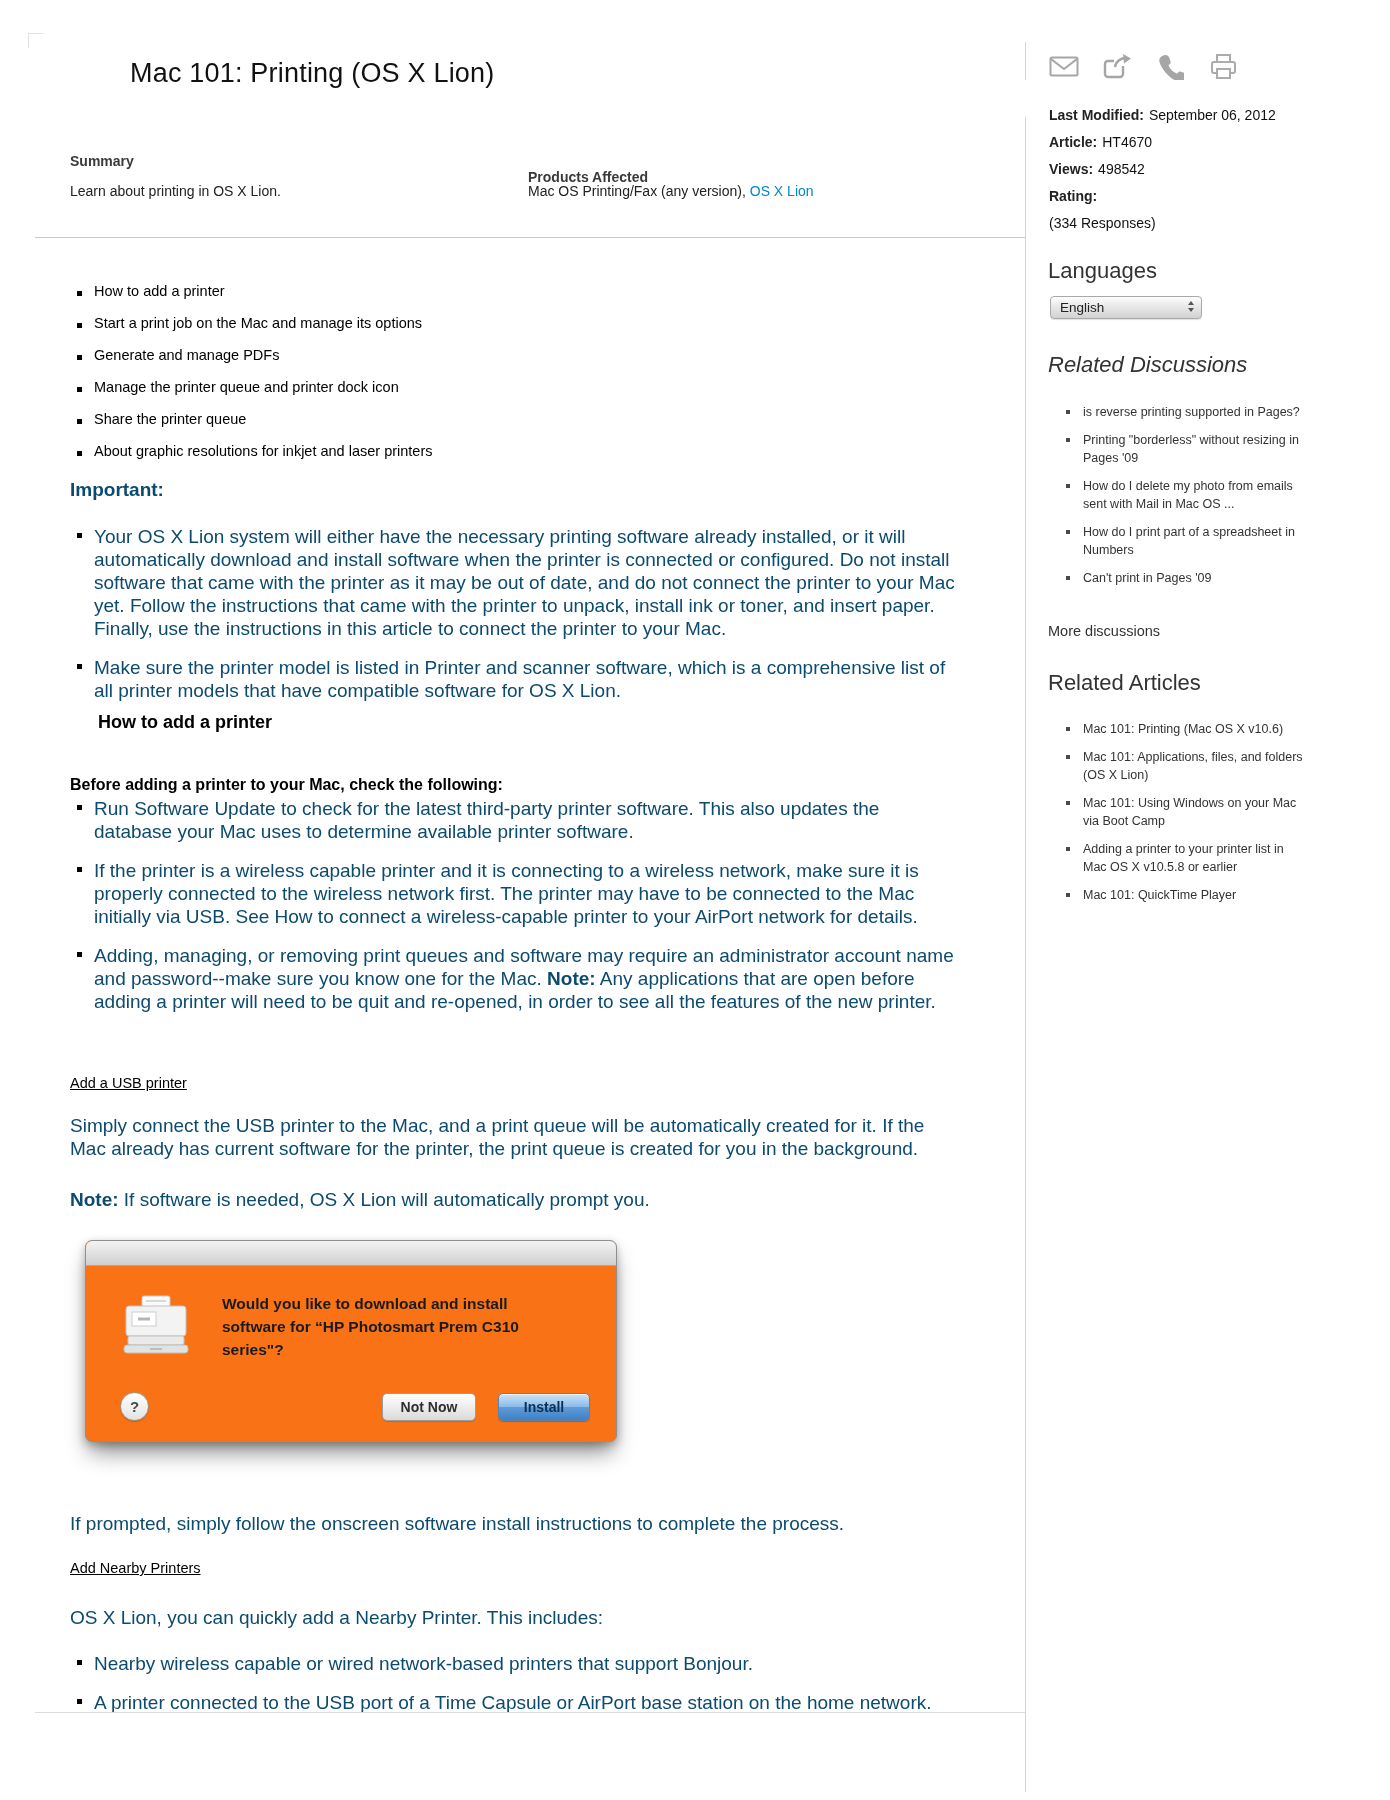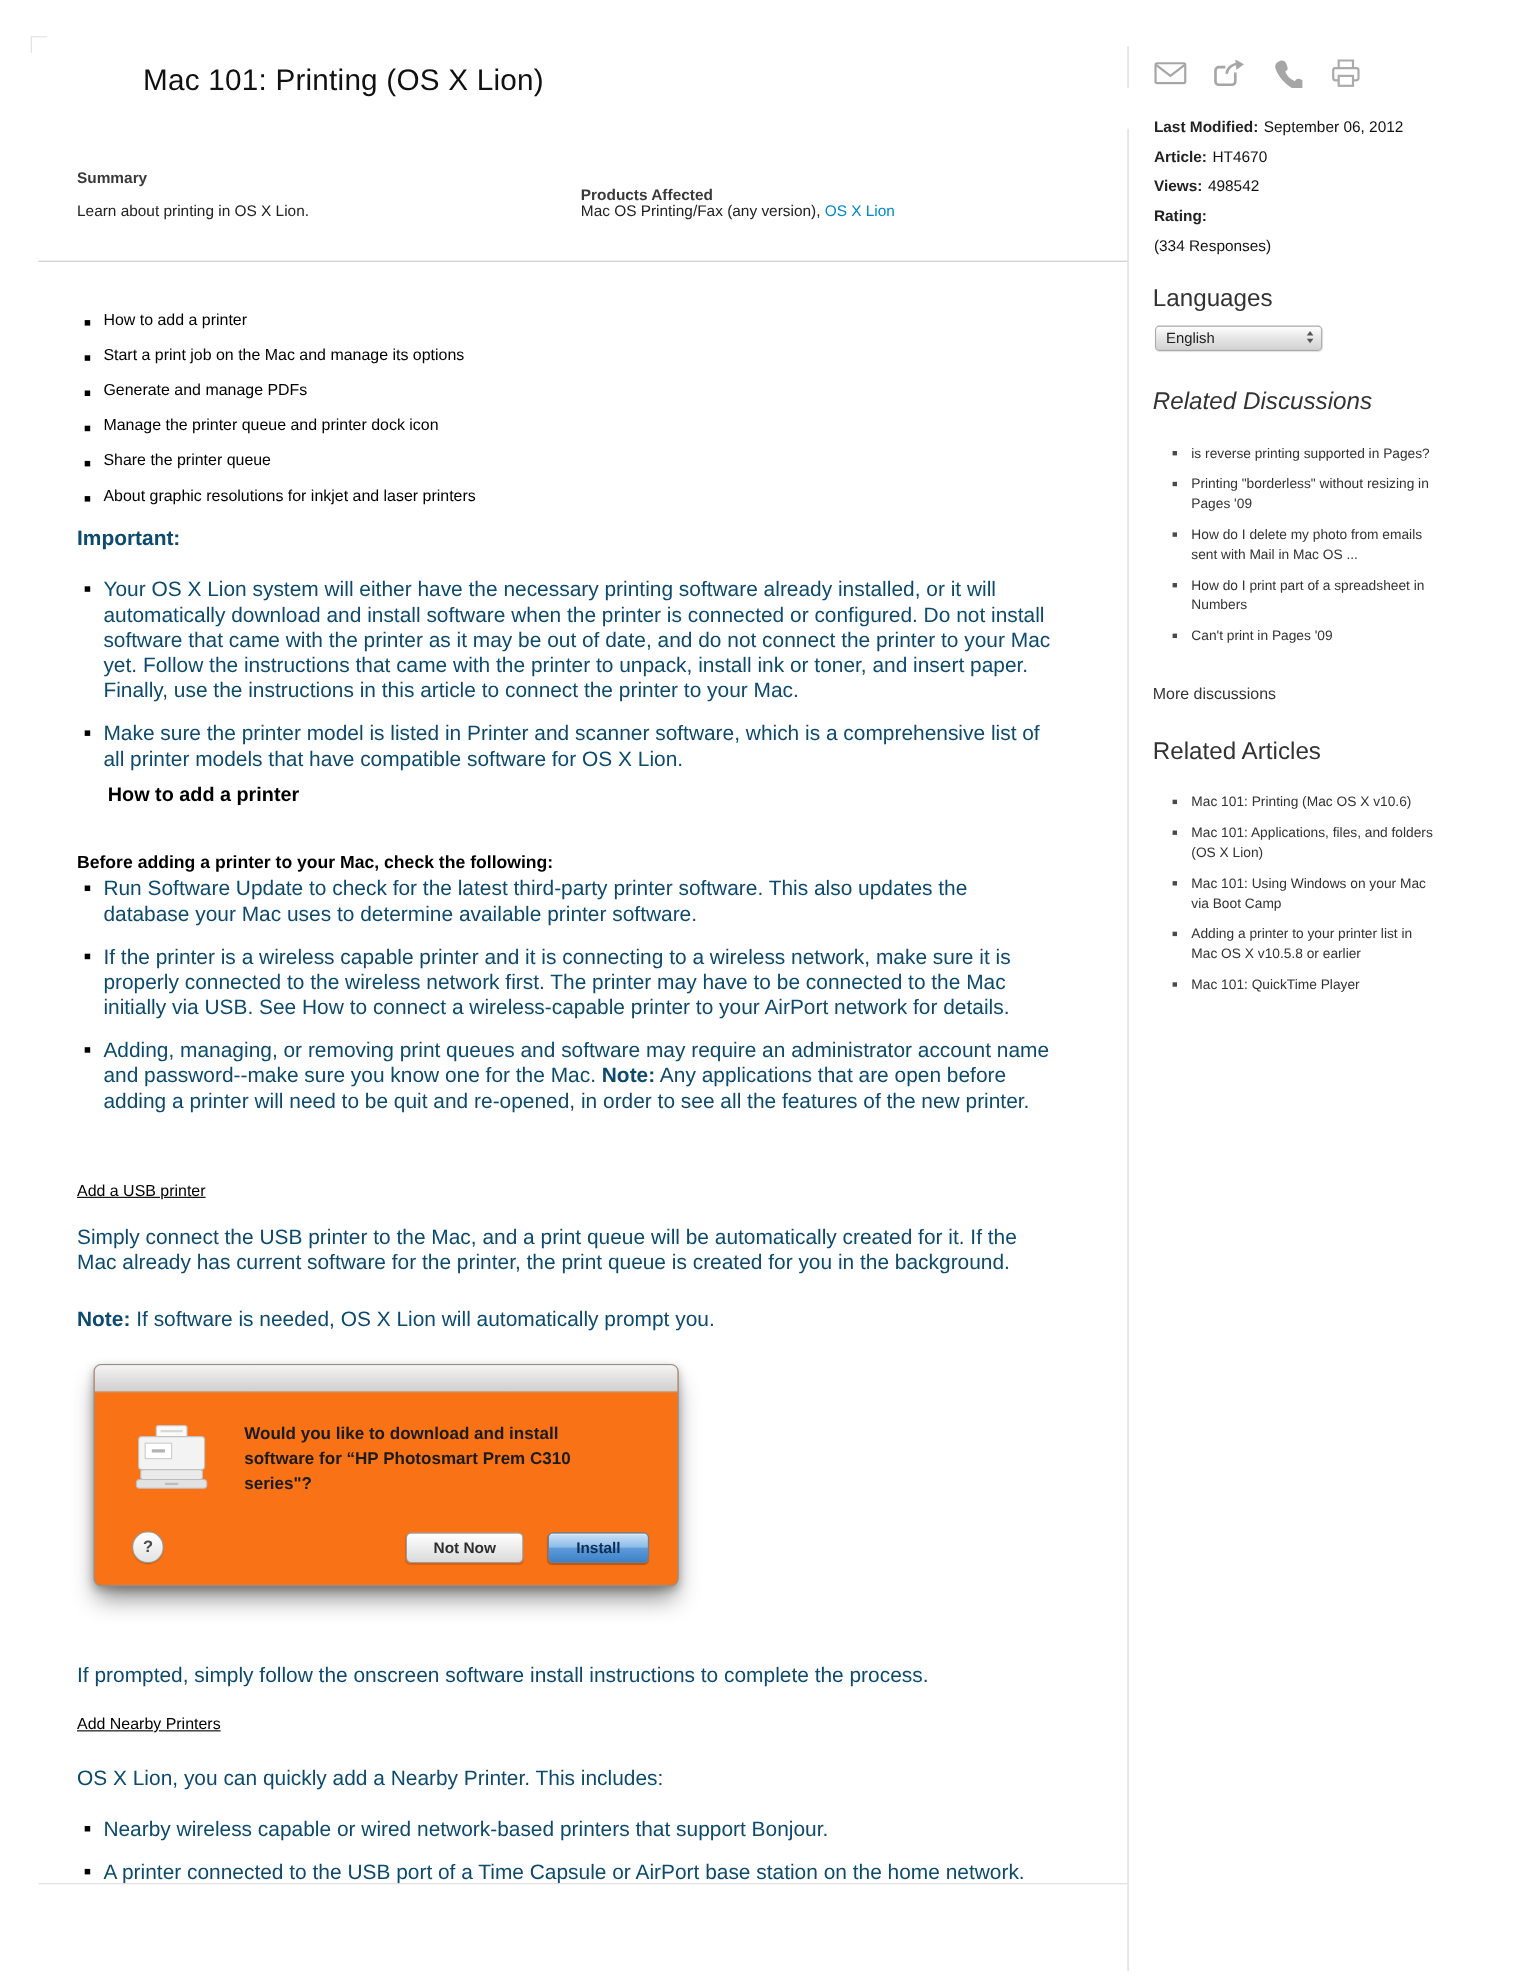--- a/index.html
+++ b/index.html
@@ -68,21 +68,21 @@
   .dialog-row1 { display:flex; }
   .dialog-msg { margin-left:26px; width:340px; font-size:15.5px; font-weight:bold;
       line-height:23px; color:#1b1b1b; }
   .dialog-row2 { display:flex; align-items:center; margin-top:30px; }
   .help-btn { width:27px; height:27px; border-radius:50%; border:1px solid #979797;
       background:linear-gradient(#ffffff,#e3e3e3); display:flex; align-items:center;
       justify-content:center; font-size:15px; font-weight:bold; color:#4a4a4a;
       box-shadow:0 1px 1px rgba(0,0,0,0.2); margin-left:4px; }
   .btn { height:28px; border-radius:5px; display:flex; align-items:center; justify-content:center;
       font-size:14px; font-weight:bold; box-sizing:border-box; }
-  .btn-notnow { width:107px; border:1px solid #9d9d9d; color:#2e2e2e;
+  .btn-notnow { width:94px; border:1px solid #9d9d9d; color:#2e2e2e;
       background:linear-gradient(#ffffff, #ededed 50%, #dadada);
       box-shadow:0 1px 1px rgba(0,0,0,0.15); }
   .btn-install { width:92px; margin-left:22px; border:1px solid #5f83a8; color:#0d2f56;
       background:linear-gradient(#cfe3f6, #8cbce9 48%, #5e9bd8 52%, #3f81c6);
       box-shadow:0 1px 1px rgba(0,0,0,0.25), inset 0 1px 0 rgba(255,255,255,0.6); }
   .spacer { flex:1; }
 
   svg { display:block; }
 </style>
 </head>

